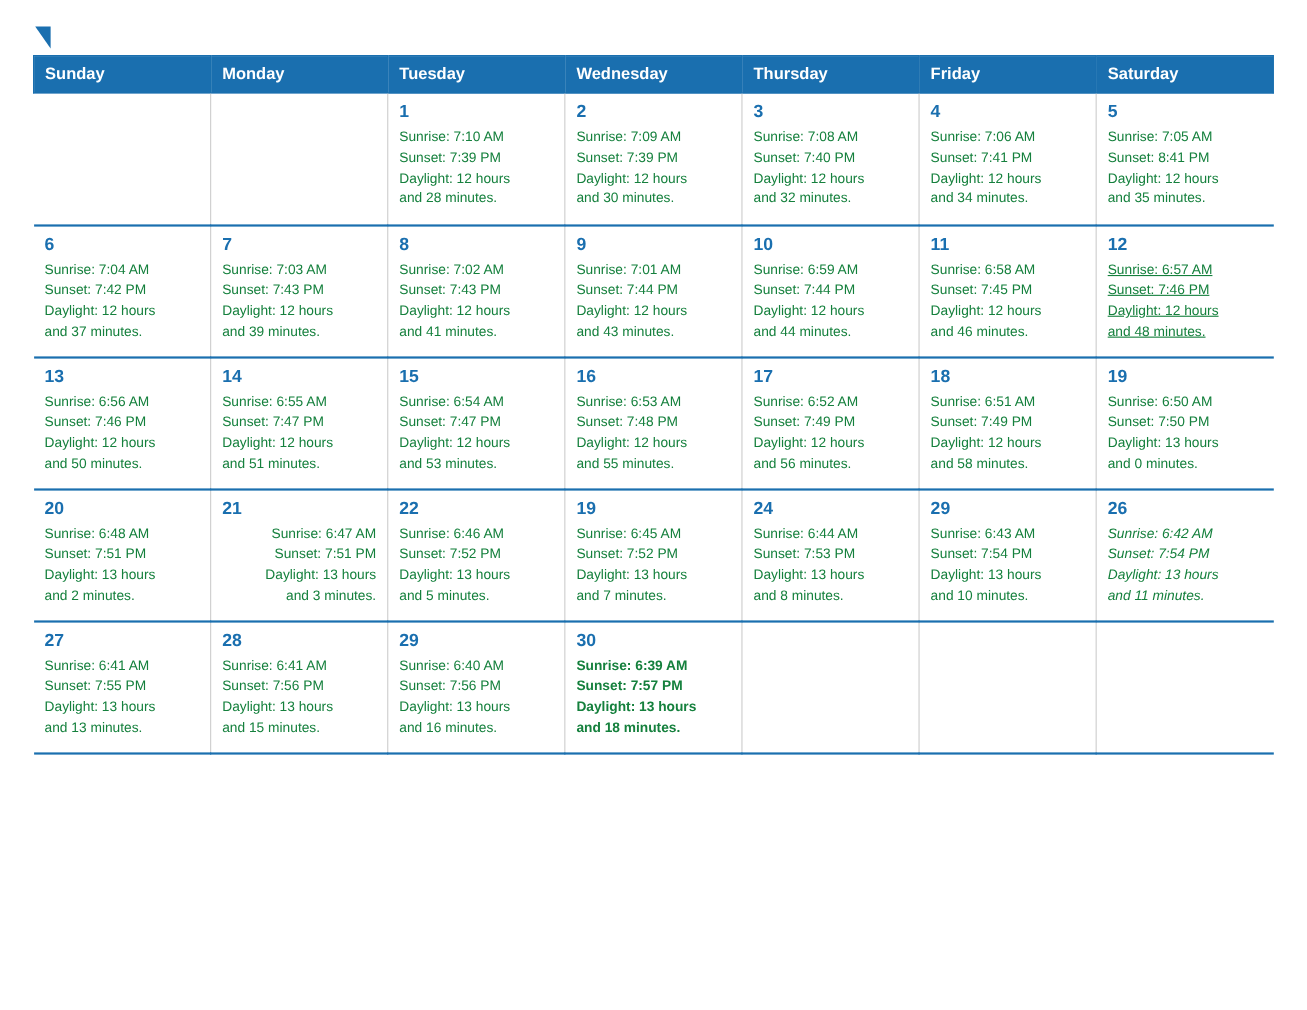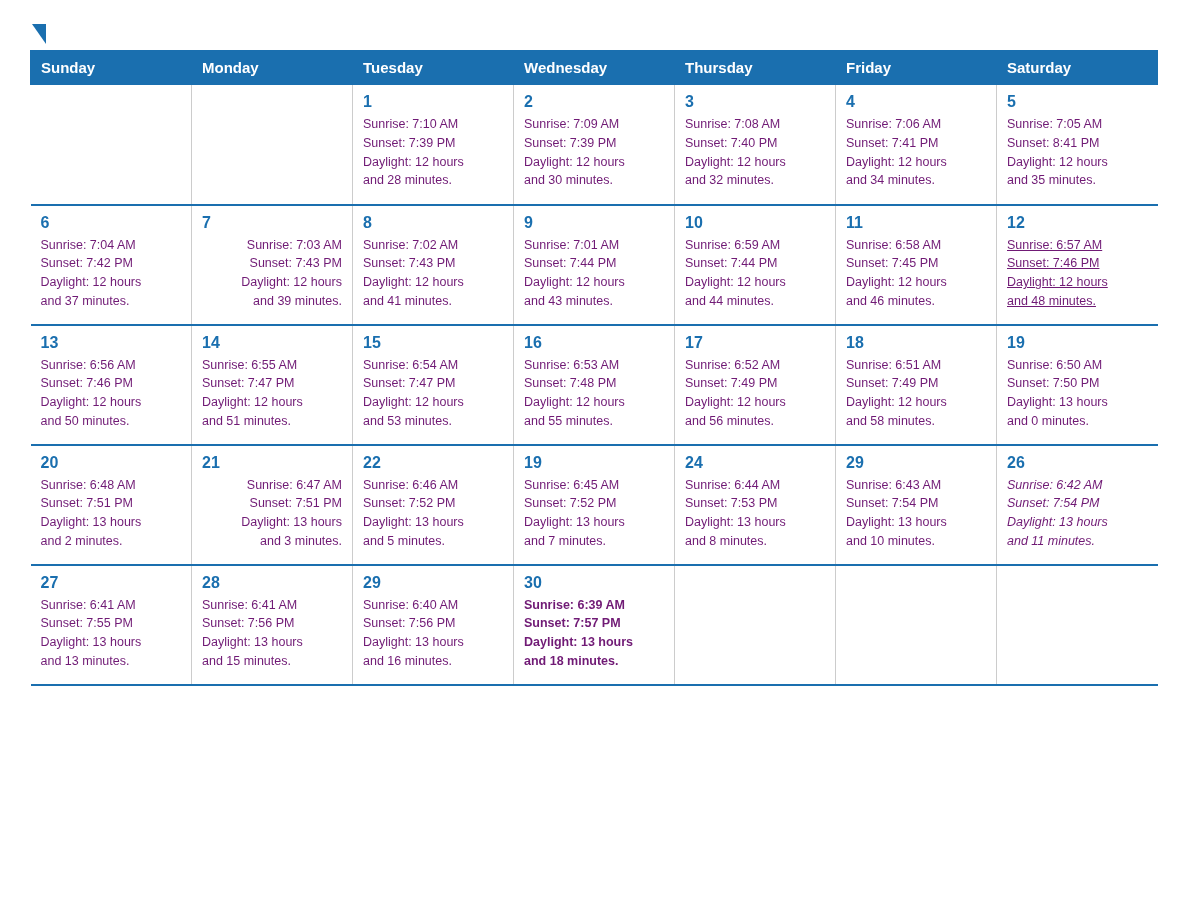--- a/index.html
+++ b/index.html
@@ -92,21 +92,21 @@
     }
     .day-num {
       font-size: 16px;
       font-weight: bold;
       color: #1a6faf;
       display: block;
       margin-bottom: 4px;
     }
     .day-info {
       font-size: 12.5px;
-      color: #701a75;
+      color: #15803d;
       line-height: 1.5;
     }
     .empty-cell {
       background: #fff;
     }
   </style>
 </head>
 <body>
 
 <div class="header">
@@ -178,21 +178,21 @@
       <tr>
         <td>
           <span class="day-num">6</span>
           <div class="day-info" style="white-space: pre-line;">Sunrise: 7:04 AM
 Sunset: 7:42 PM
 Daylight: 12 hours
 and 37 minutes.</div>
         </td>
         <td>
           <span class="day-num">7</span>
-          <div class="day-info" style="white-space: pre-line; text-align: right;">Sunrise: 7:03 AM
+          <div class="day-info" style="white-space: pre-line;">Sunrise: 7:03 AM
 Sunset: 7:43 PM
 Daylight: 12 hours
 and 39 minutes.</div>
         </td>
         <td>
           <span class="day-num">8</span>
           <div class="day-info" style="white-space: pre-line;">Sunrise: 7:02 AM
 Sunset: 7:43 PM
 Daylight: 12 hours
 and 41 minutes.</div>

